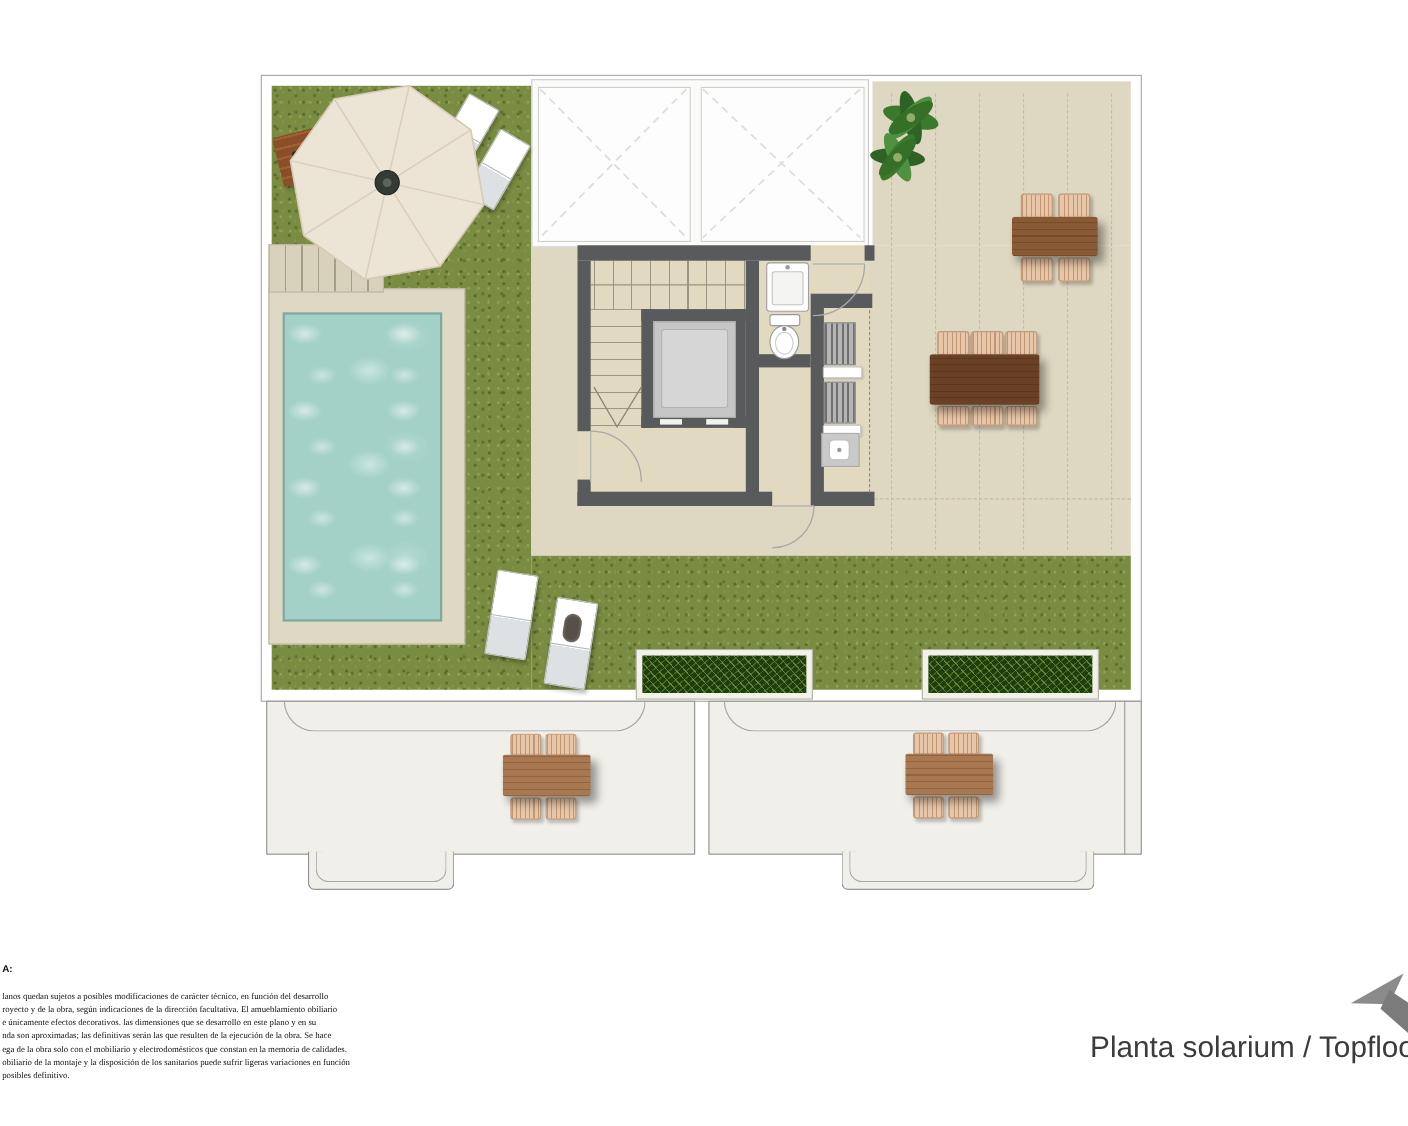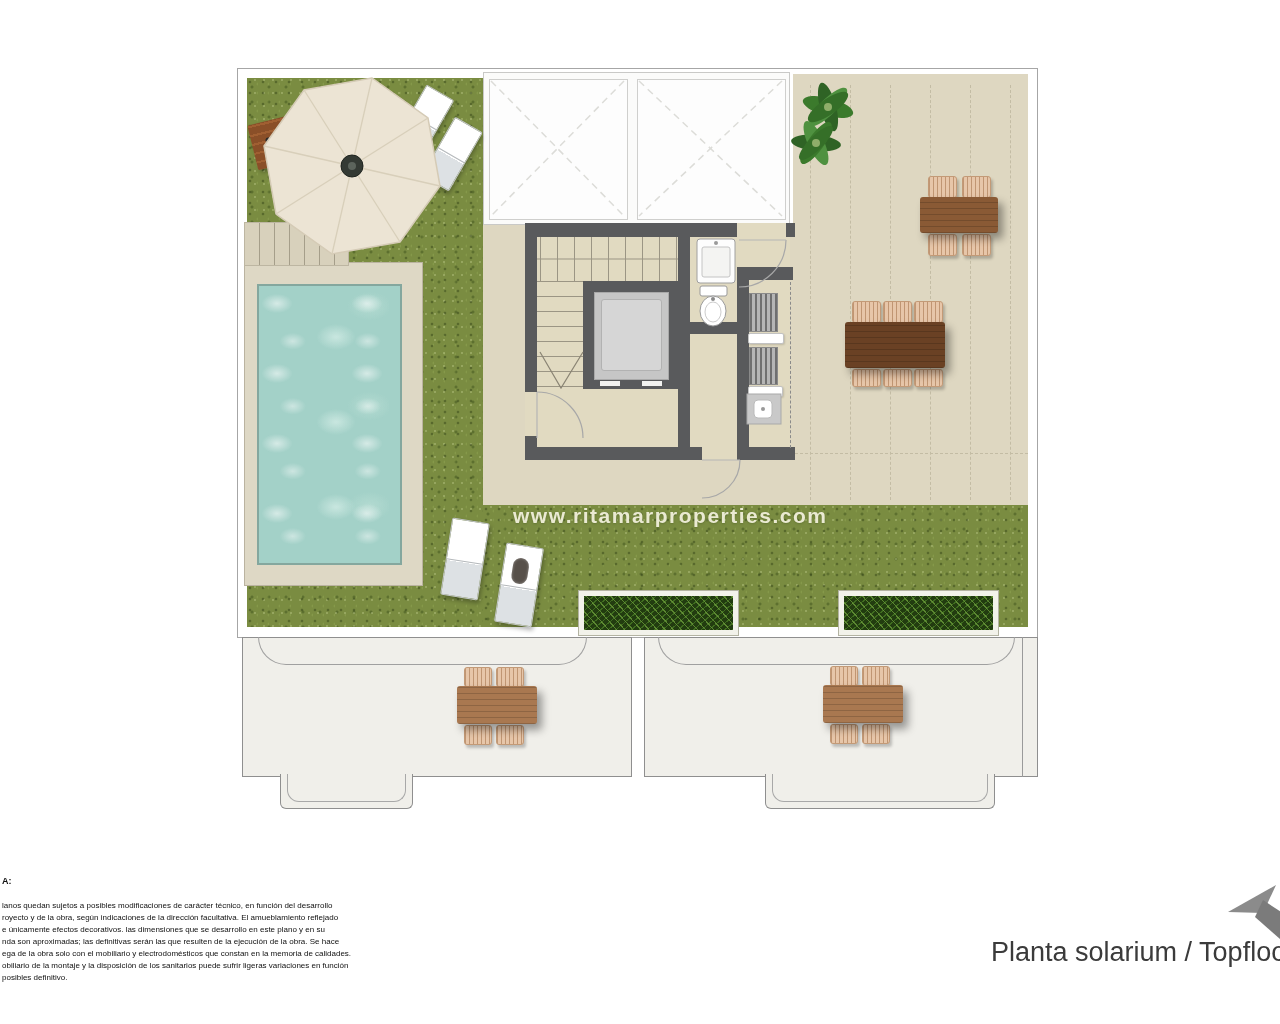--- a/index.html
+++ b/index.html
@@ -103,21 +103,21 @@
   .lt-notch{background:#f0efea;border:1px solid #8f8f8f;border-top:none;border-radius:0 0 6px 6px;z-index:7;}
   .lt-notch-inner{border:1px solid #a8a8a8;border-top:none;border-radius:0 0 12px 12px;z-index:8;}
   .lt-line{background:#9a9a9a;z-index:7;}
 
   
   .watermark{left:513px;top:504px;z-index:45;color:rgba(245,243,224,0.92);
     font-size:21px;font-weight:bold;letter-spacing:1.5px;white-space:nowrap;
     text-shadow:0 1px 2px rgba(40,60,20,0.25);}
   .note-label{left:2px;top:876px;font-size:9px;font-weight:bold;color:#101010;z-index:60;}
   .disclaimer{left:2px;top:900px;z-index:60;color:#101010;font-size:8px;line-height:12px;}
-  .disclaimer div{white-space:nowrap;}
+  .disclaimer div{white-space:nowrap;font-family:Liberation Serif, serif;}
   .plan-title{left:991px;top:937px;z-index:60;color:#3b3b3b;font-size:27px;white-space:nowrap;}
 
   svg.overlay{position:absolute;left:0;top:0;width:1280px;height:1024px;z-index:50;pointer-events:none;}
 </style>
 </head>
 <body>
 
 <div id="stage">
 
   <div class="abs plan-border"></div>
@@ -208,21 +208,20 @@
   <div class="abs table wood-med" style="left:920px;top:197px;width:78px;height:36px;"></div>
 
   <div class="abs chair" style="left:852px;top:301px;width:27px;height:20px;"></div>
   <div class="abs chair" style="left:883px;top:301px;width:27px;height:20px;"></div>
   <div class="abs chair" style="left:914px;top:301px;width:27px;height:20px;"></div>
   <div class="abs chair" style="left:852px;top:369px;width:27px;height:16px;"></div>
   <div class="abs chair" style="left:883px;top:369px;width:27px;height:16px;"></div>
   <div class="abs chair" style="left:914px;top:369px;width:27px;height:16px;"></div>
   <div class="abs table wood-dark" style="left:845px;top:322px;width:100px;height:46px;"></div>
 
-  <div class="abs watermark">www.ritamarproperties.com</div>
 
   <div class="abs lower-terrace" style="left:242px;top:637px;width:388px;height:138px;"></div>
   <div class="abs lt-curve" style="left:258px;top:637px;width:327px;height:27px;"></div>
   <div class="abs lt-notch" style="left:280px;top:774px;width:131px;height:34px;"></div>
   <div class="abs lt-notch-inner" style="left:287px;top:774px;width:117px;height:27px;"></div>
 
   <div class="abs lower-terrace" style="left:644px;top:637px;width:392px;height:138px;"></div>
   <div class="abs lt-curve" style="left:658px;top:637px;width:355px;height:27px;"></div>
   <div class="abs lt-line" style="left:1022px;top:637px;width:1px;height:140px;"></div>
   <div class="abs lt-notch" style="left:765px;top:774px;width:228px;height:34px;"></div>
@@ -316,21 +315,21 @@
 
     <g>
       <polygon points="1228,912 1276,885 1263,913" fill="#8b8b8b"></polygon>
       <polygon points="1263,900 1281,912 1281,940 1255,917" fill="#7b7b7b"></polygon>
     </g>
   </svg>
 
   <div class="abs note-label">A:</div>
   <div class="abs disclaimer">
     <div>lanos quedan sujetos a posibles modificaciones de carácter técnico, en función del desarrollo</div>
-    <div>royecto y de la obra, según indicaciones de la dirección facultativa. El amueblamiento reflejado</div>
+    <div>royecto y de la obra, según indicaciones de la dirección facultativa. El amueblamiento obiliario</div>
     <div>e únicamente efectos decorativos. las dimensiones que se desarrollo en este plano y en su</div>
     <div>nda son aproximadas; las definitivas serán las que resulten de la ejecución de la obra. Se hace</div>
     <div>ega de la obra solo con el mobiliario y electrodomésticos que constan en la memoria de calidades.</div>
     <div>obiliario de la montaje y la disposición de los sanitarios puede sufrir ligeras variaciones en función</div>
     <div>posibles definitivo.</div>
   </div>
   <div class="abs plan-title">Planta solarium / Topfloor</div>
 
 </div>
 

